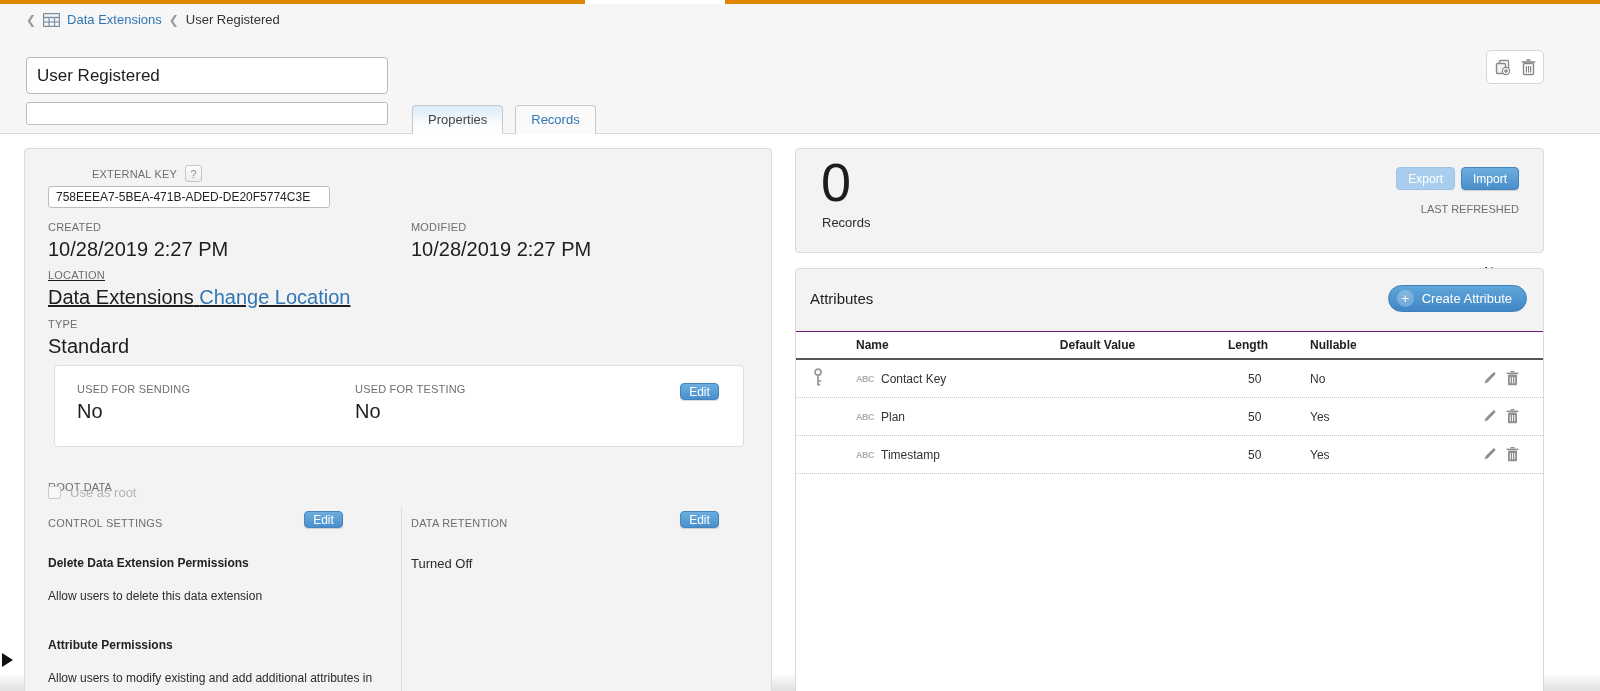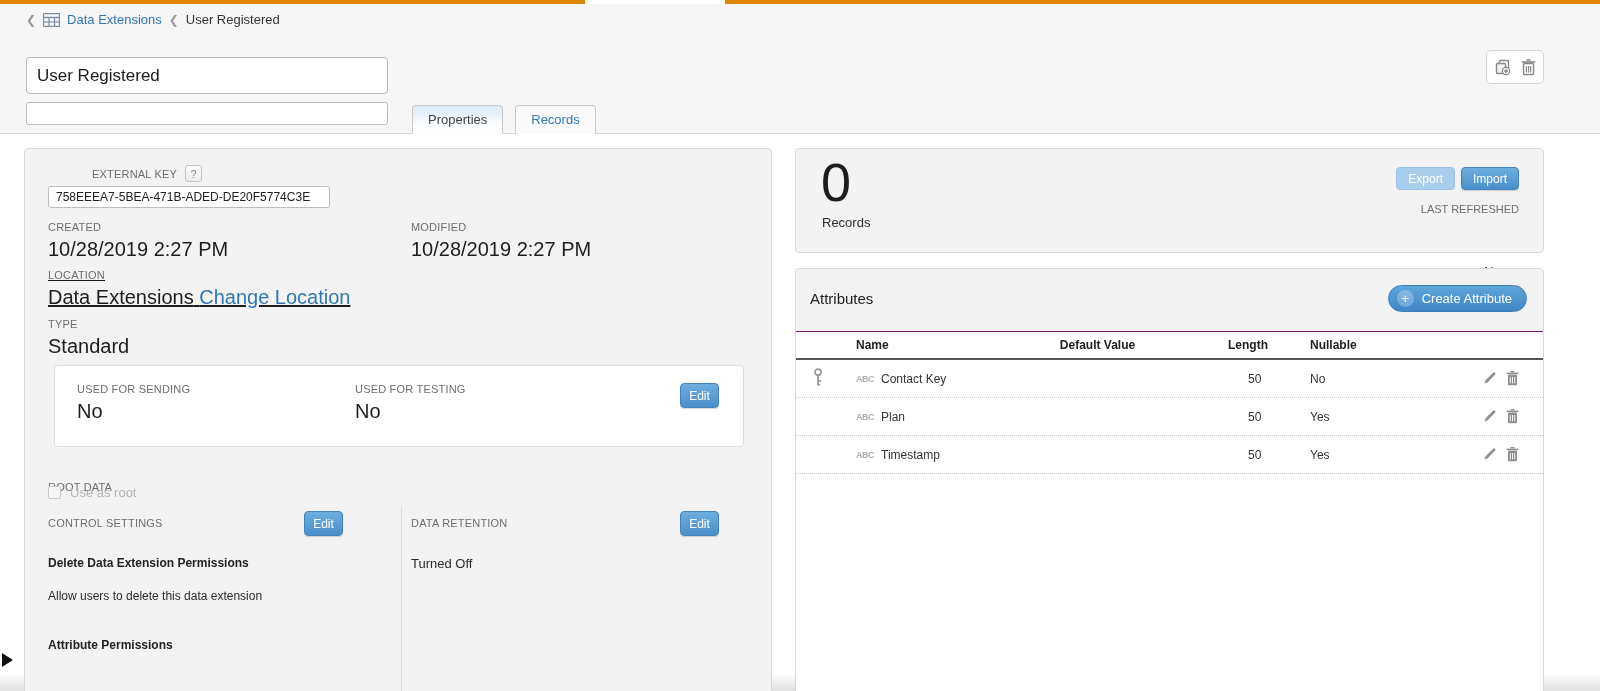--- a/index.html
+++ b/index.html
@@ -78,21 +78,21 @@
   .sending-box {
     position:absolute; left:29px; top:216px; width:690px; height:82px;
     background:#fff; border:1px solid #ddd; border-radius:4px;
   }
   .btn {
     display:inline-flex; align-items:center; justify-content:center;
     background:linear-gradient(#6caede, #4a8fcb);
     border:1px solid #4484bc; border-radius:4px; color:#fff;
     font-size:12px; cursor:pointer; box-shadow:0 1px 1px rgba(0,0,0,.15);
   }
-  .btn.edit { width:39px; height:25px; }
+  .btn.edit { width:39px; height:17px; }
   .btn.disabled { background:#a9cdec; border-color:#9cc3e5; box-shadow:none; }
   .checkbox {
     width:13px; height:13px; border:1px solid #c9c9c9; border-radius:2px;
     background:#f7f7f7; display:inline-block; cursor:pointer;
   }
   .root-check { position:absolute; left:23px; top:336px; display:flex; align-items:center; gap:9px; }
   .root-check span.cb-label { font-size:13px; color:#b3b3b3; }
   .settings-divider { position:absolute; left:376px; top:358px; bottom:0; width:1px; background:#dcdcdc; }
   .bold12 { font-size:12px; font-weight:bold; color:#222; }
   
@@ -236,20 +236,21 @@
 
   <div class="fld lbl" style="left:23px; top:368px;">CONTROL SETTINGS</div>
   <div class="btn edit" style="position:absolute; left:279px; top:362px;">Edit</div>
 
   <div class="fld lbl" style="left:386px; top:368px;">DATA RETENTION</div>
   <div class="btn edit" style="position:absolute; left:655px; top:362px;">Edit</div>
 
   <div class="fld bold12" style="left:23px; top:407px;">Delete Data Extension Permissions</div>
   <div class="fld small-txt" style="left:23px; top:440px;">Allow users to delete this data extension</div>
   <div class="fld bold12" style="left:23px; top:489px;">Attribute Permissions</div>
+  <div class="fld small-txt" style="left:23px; top:522px; width:340px;">Allow users to modify existing and add additional attributes in</div>
 
   <div class="fld small-txt" style="left:386px; top:407px; font-size:13px;">Turned Off</div>
 </div>
 
 <div class="panel records-panel">
   <div class="big-zero">0</div>
   <div class="records-lbl">Records</div>
   <div class="rec-btns">
     <div class="btn disabled">Export</div>
     <div class="btn">Import</div>

